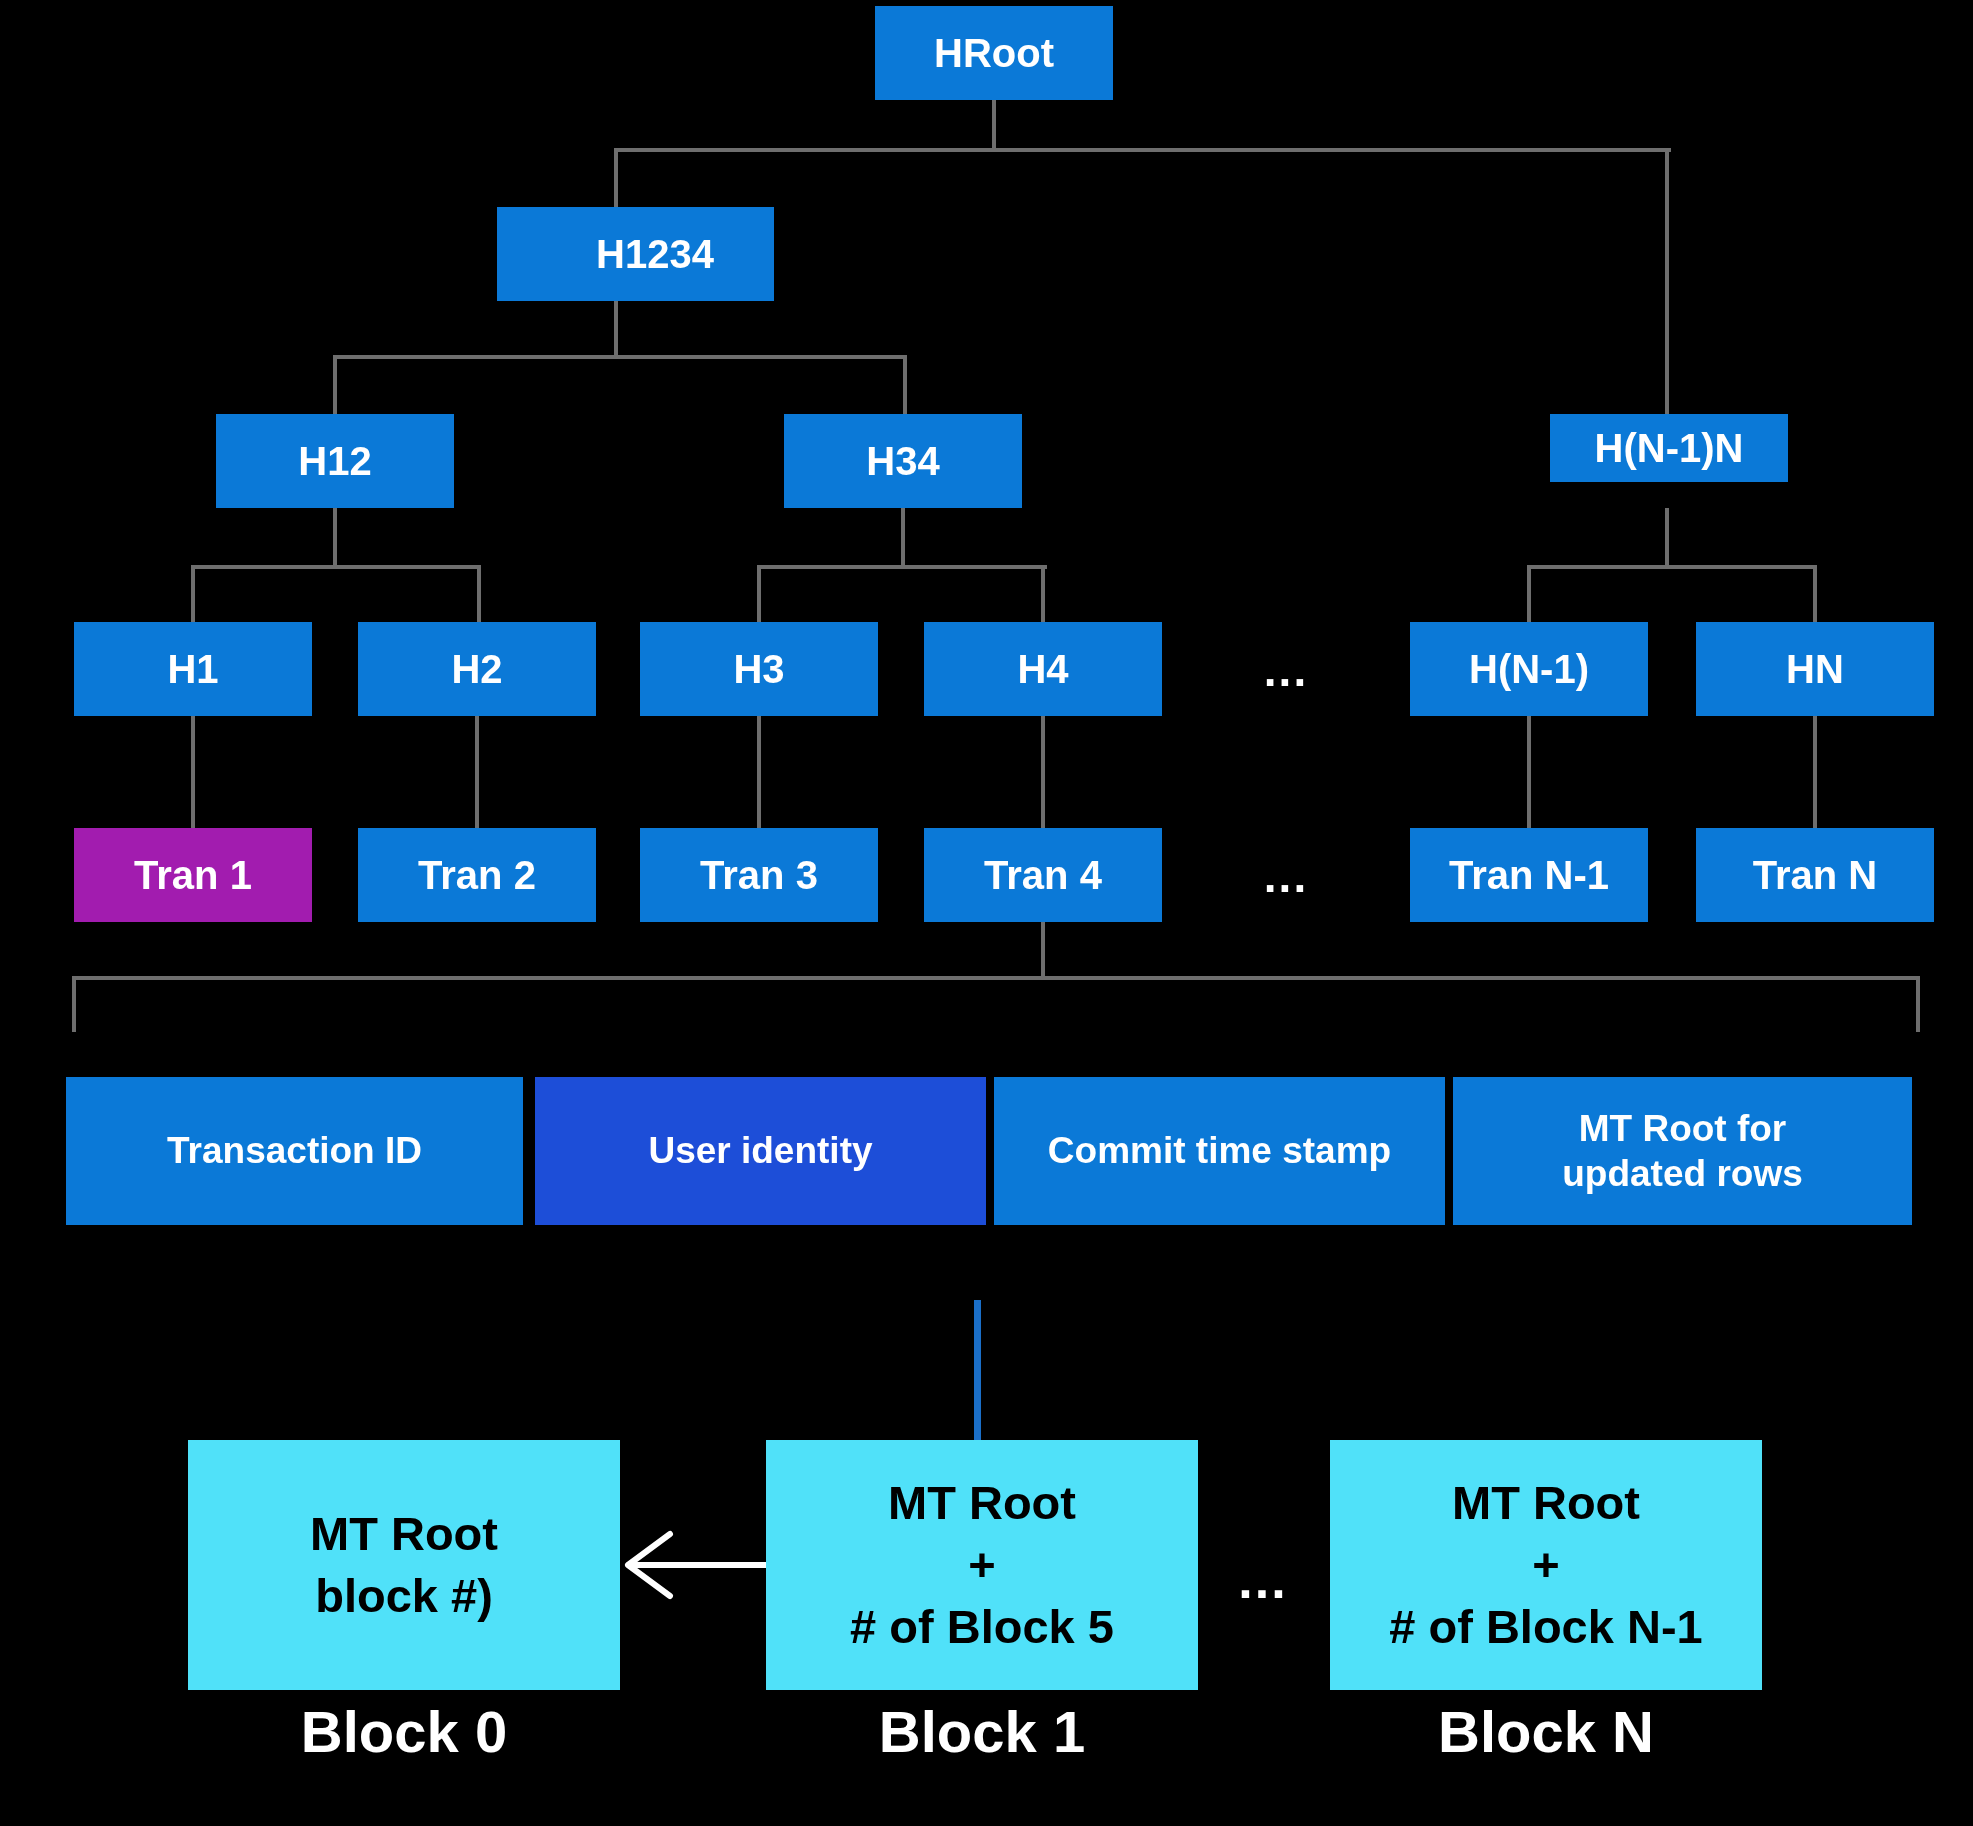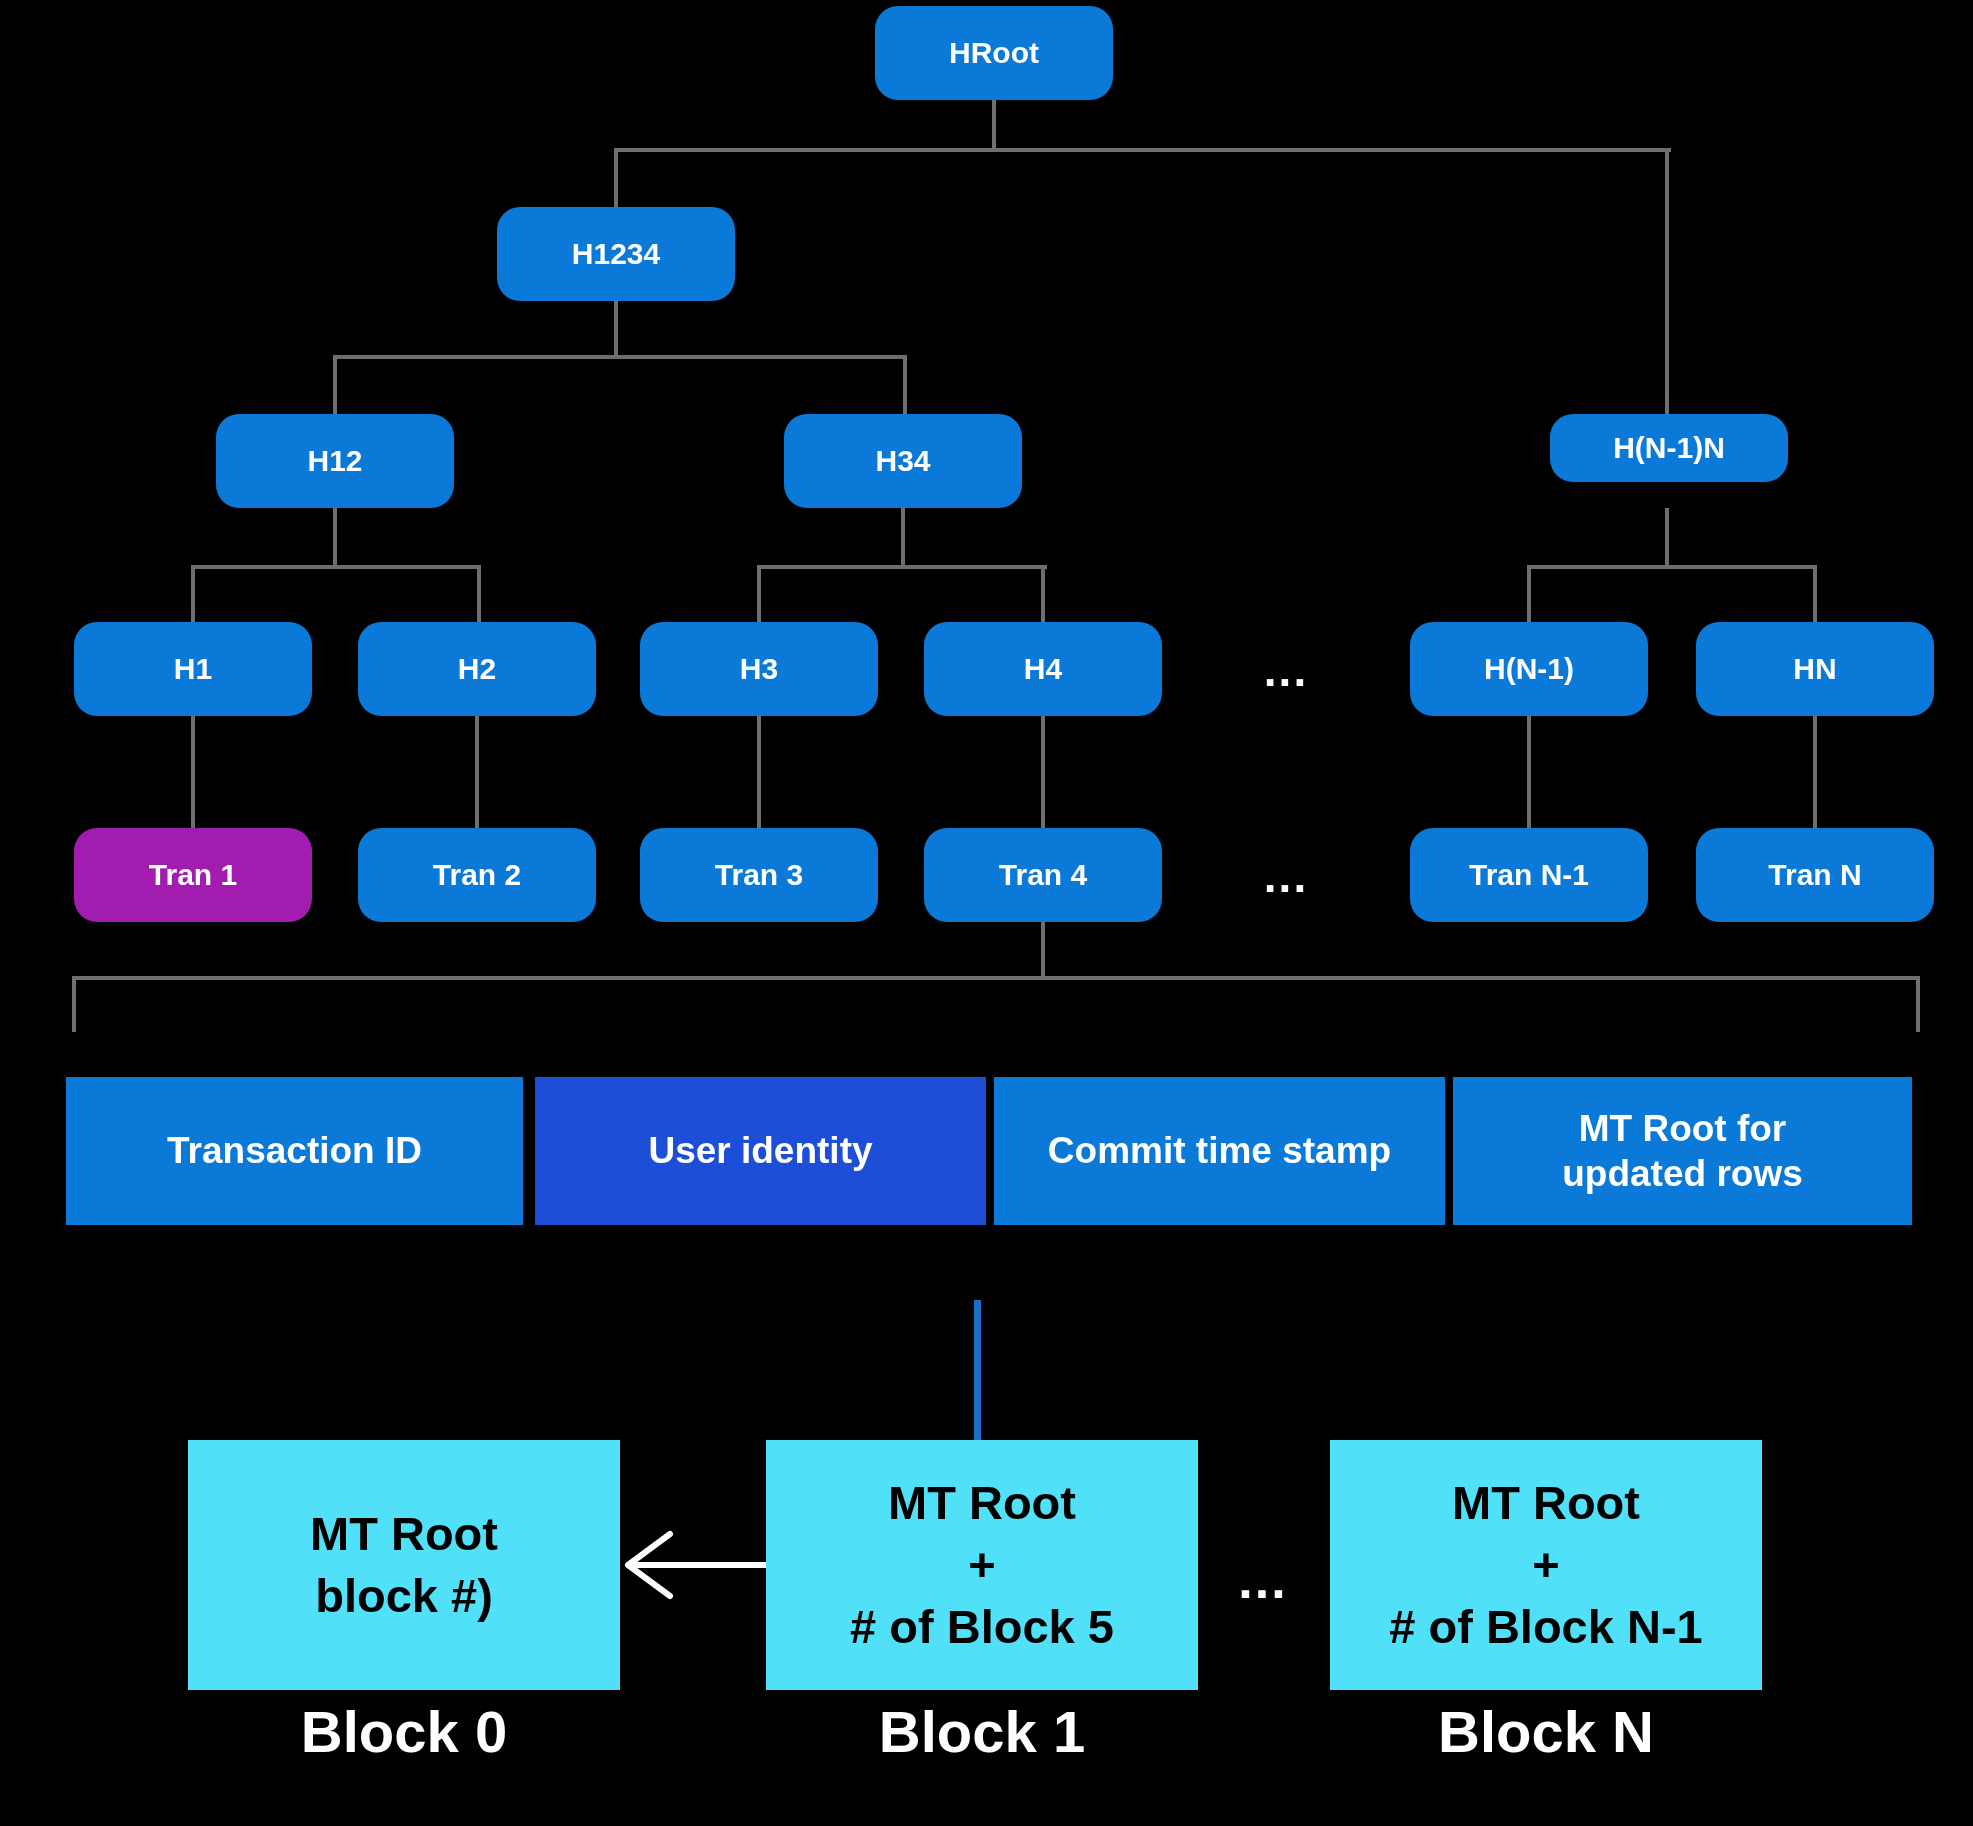--- a/index.html
+++ b/index.html
@@ -6,23 +6,22 @@
   #canvas{
     position:relative;
     width:1973px;height:1826px;
     background:#000;
     font-family:"Liberation Sans", sans-serif;
     overflow:hidden;
   }
   .node{
     position:absolute;
     display:flex;align-items:center;justify-content:center;
-    color:#fff;font-weight:700;font-size:30px;
+    color:#fff;font-weight:700;font-size:40px;
     text-align:center;
-    border-radius:23px;
   }
   .conn{position:absolute;}
   .dots{
     position:absolute;color:#fff;font-weight:700;
     display:flex;align-items:center;justify-content:center;
     letter-spacing:2px;
   }
   .field{
     position:absolute;
     display:flex;align-items:center;justify-content:center;
@@ -76,21 +75,21 @@
       <div class="conn" style="left: 1527px; top: 716px; width: 4px; height: 112px; background: rgb(110, 110, 110);"></div>
       <div class="conn" style="left: 1813px; top: 716px; width: 4px; height: 112px; background: rgb(110, 110, 110);"></div>
       <div class="conn" style="left: 1041px; top: 922px; width: 4px; height: 58px; background: rgb(110, 110, 110);"></div>
       <div class="conn" style="left: 72px; top: 976px; width: 1848px; height: 4px; background: rgb(110, 110, 110);"></div>
       <div class="conn" style="left: 72px; top: 978px; width: 4px; height: 54px; background: rgb(110, 110, 110);"></div>
       <div class="conn" style="left: 1916px; top: 978px; width: 4px; height: 54px; background: rgb(110, 110, 110);"></div>
     </div>
 
   <div id="tree-nodes">
       <div class="node" style="left: 875px; top: 6px; width: 238px; height: 94px; background: rgb(11, 121, 215); color: rgb(255, 255, 255);">HRoot</div>
-      <div class="node" style="left: 497px; top: 207px; width: 238px; height: 94px; background: rgb(11, 121, 215); color: rgb(255, 255, 255);">H1234</div>
+      <div class="node" style="left: 497px; top: 207px; width: 238px; height: 94px; background: rgb(11, 121, 215); color: rgb(255, 255, 255); padding-left: 39px;">H1234</div>
       <div class="node" style="left: 216px; top: 414px; width: 238px; height: 94px; background: rgb(11, 121, 215); color: rgb(255, 255, 255);">H12</div>
       <div class="node" style="left: 784px; top: 414px; width: 238px; height: 94px; background: rgb(11, 121, 215); color: rgb(255, 255, 255);">H34</div>
       <div class="node" style="left: 1550px; top: 414px; width: 238px; height: 68px; background: rgb(11, 121, 215); color: rgb(255, 255, 255);">H(N-1)N</div>
       <div class="node" style="left: 74px; top: 622px; width: 238px; height: 94px; background: rgb(11, 121, 215); color: rgb(255, 255, 255);">H1</div>
       <div class="node" style="left: 358px; top: 622px; width: 238px; height: 94px; background: rgb(11, 121, 215); color: rgb(255, 255, 255);">H2</div>
       <div class="node" style="left: 640px; top: 622px; width: 238px; height: 94px; background: rgb(11, 121, 215); color: rgb(255, 255, 255);">H3</div>
       <div class="node" style="left: 924px; top: 622px; width: 238px; height: 94px; background: rgb(11, 121, 215); color: rgb(255, 255, 255);">H4</div>
       <div class="node" style="left: 1410px; top: 622px; width: 238px; height: 94px; background: rgb(11, 121, 215); color: rgb(255, 255, 255);">H(N-1)</div>
       <div class="node" style="left: 1696px; top: 622px; width: 238px; height: 94px; background: rgb(11, 121, 215); color: rgb(255, 255, 255);">HN</div>
       <div class="node" style="left: 74px; top: 828px; width: 238px; height: 94px; background: #a21caf; color: rgb(255, 255, 255);">Tran 1</div>

